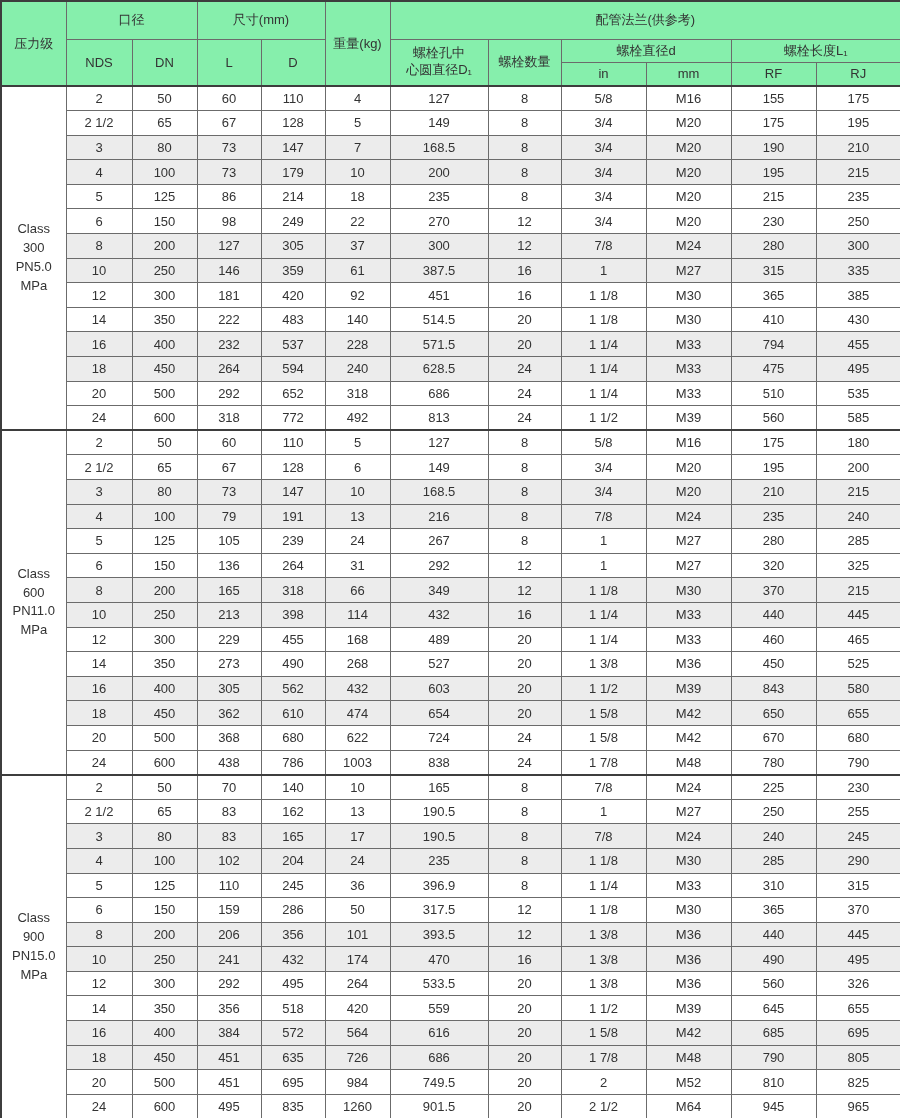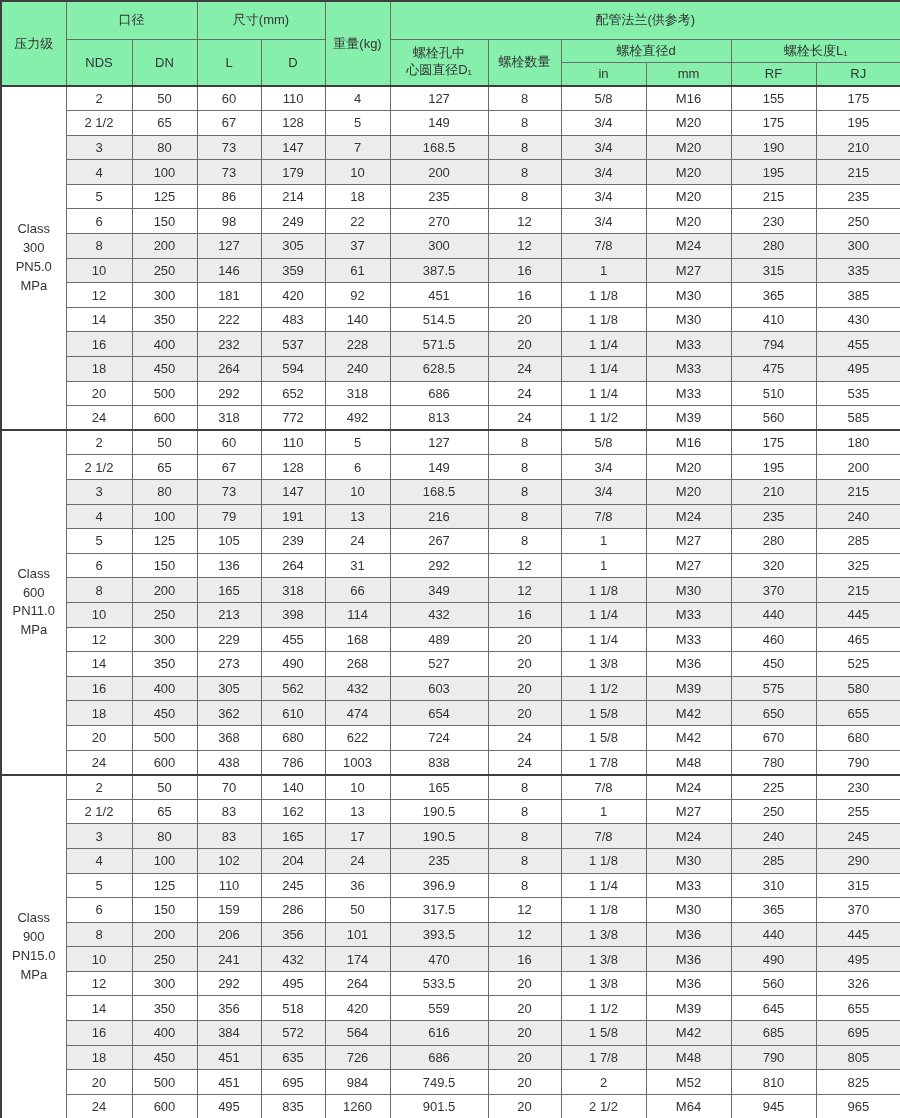--- a/index.html
+++ b/index.html
@@ -424,21 +424,21 @@
       <tr class="alt">
         <td>16</td>
         <td>400</td>
         <td>305</td>
         <td>562</td>
         <td>432</td>
         <td>603</td>
         <td>20</td>
         <td>1 1/2</td>
         <td>M39</td>
-        <td>575</td>
+        <td>843</td>
         <td>580</td>
       </tr>
       <tr class="alt">
         <td>18</td>
         <td>450</td>
         <td>362</td>
         <td>610</td>
         <td>474</td>
         <td>654</td>
         <td>20</td>

